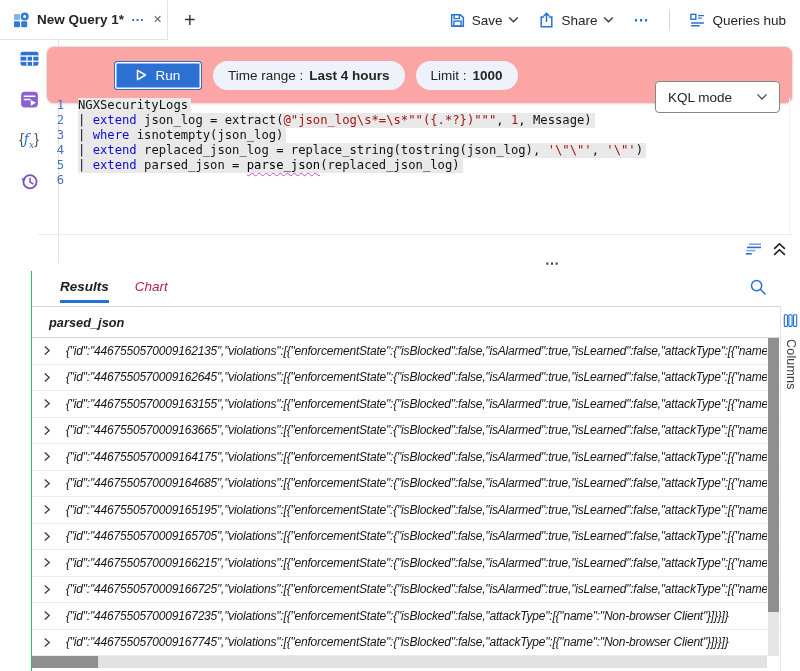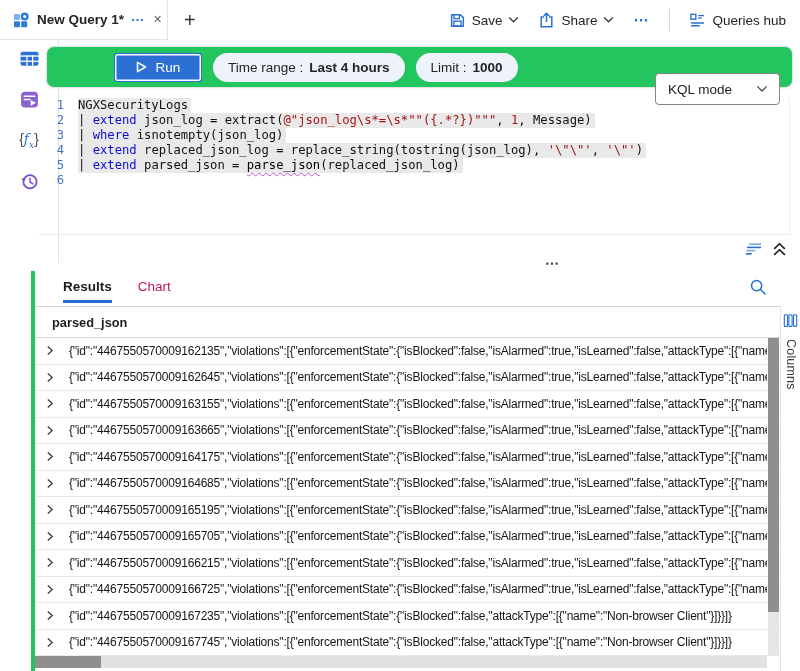--- a/index.html
+++ b/index.html
@@ -24,22 +24,22 @@
   .main{position:absolute;top:40px;left:0;right:0;height:223px;background:#fff;}
   .side{position:absolute;left:0;top:0;width:59px;bottom:0;border-right:1px solid #e3e3e3;
         display:flex;flex-direction:column;align-items:center;padding-top:6px;box-sizing:border-box;gap:17px;}
   .side-btn{width:24px;height:24px;display:flex;align-items:center;justify-content:center;cursor:pointer;}
   .fx-icon{font-size:14px;color:#4f4f4f;white-space:nowrap;}
   .fx-icon .fx{color:#2e71d3;font-family:"DejaVu Serif",serif;font-style:italic;}
   .fx-icon .fx sub{font-size:9px;}
 
   .editor{position:absolute;left:38px;top:0;right:0;bottom:0;}
   .editor::after{content:"";position:absolute;right:10px;top:58px;bottom:28px;width:1px;background:#efefef;}
-  .toolbar-card{position:absolute;left:8px;right:7px;top:6px;height:42px;box-sizing:border-box;
-        border:1px solid #e3e3e3;border-radius:8px;background:#22c55e;box-shadow:0 1px 3px rgba(0,0,0,.06);
+  .toolbar-card{position:absolute;left:8px;right:7px;top:6px;height:58px;box-sizing:border-box;
+        border:1px solid #e3e3e3;border-radius:8px;background:#fca5a5;box-shadow:0 1px 3px rgba(0,0,0,.06);
         display:flex;align-items:center;gap:11px;padding:0 12px;}
   .run-btn{margin-left:55px;background:#2b70d2;color:#fff;border:1px solid #2b70d2;border-radius:3px;
         box-shadow:inset 0 0 0 1.5px #ffffff;height:29px;min-width:88px;display:flex;align-items:center;
         justify-content:center;gap:9px;font-size:13.5px;font-family:inherit;cursor:pointer;}
   .pill{background:#eef2fa;border-radius:15px;height:29px;display:flex;align-items:center;
         padding:0 15px;gap:6px;white-space:nowrap;cursor:pointer;}
   .pill .val{font-weight:700;}
   .kql{margin-left:auto;border:1px solid #858585;border-radius:4px;height:30px;display:flex;align-items:center;
         gap:24px;padding:0 11px 0 12px;background:#fff;cursor:pointer;white-space:nowrap;margin-top:44px;}
 
@@ -58,21 +58,21 @@
   .editor-status{position:absolute;left:0;right:8px;bottom:0;height:28px;border-top:1px solid #ececec;
         display:flex;align-items:center;justify-content:flex-end;gap:9px;padding-right:5px;}
   .editor-status > span{cursor:pointer;display:flex;}
 
   
   .splitter{position:absolute;top:263px;left:0;right:0;height:8px;border-bottom:1px solid #d4d4d4;background:#fff;}
   .splitter .dots{position:absolute;left:545px;top:-8px;color:#3c3c3c;font-size:14px;font-weight:700;letter-spacing:1px;cursor:row-resize;}
 
   
   .results{position:absolute;top:271px;left:0;right:0;bottom:0;background:#fff;}
-  .results-inner{position:absolute;left:31px;top:0;right:20px;bottom:0;border-left:4px solid #22c55e;}
+  .results-inner{position:absolute;left:31px;top:0;right:20px;bottom:0;border-left:1px solid #22c55e;font-style:italic;}
   .rtabs{height:35px;box-sizing:border-box;display:flex;align-items:flex-start;gap:26px;
         padding:8px 14px 0 28px;position:relative;}
   .rtab{padding-bottom:6px;cursor:pointer;color:#be185d;}
   .rtab.active{font-weight:700;border-bottom:3px solid #2570d4;color:#1b1b1b;}
   .search-btn{position:absolute;right:13px;top:7px;cursor:pointer;}
 
   .grid-header{height:32px;box-sizing:border-box;border-top:1px solid #d6d6d6;border-bottom:1px solid #d6d6d6;
         display:flex;align-items:center;padding-left:17px;font-weight:700;font-size:12.8px;color:#1f1f1f;}
   .grid-rows{position:absolute;top:67px;left:0;right:0;height:318px;overflow:hidden;}
   .grid-row{height:26.5px;box-sizing:border-box;display:flex;align-items:center;

